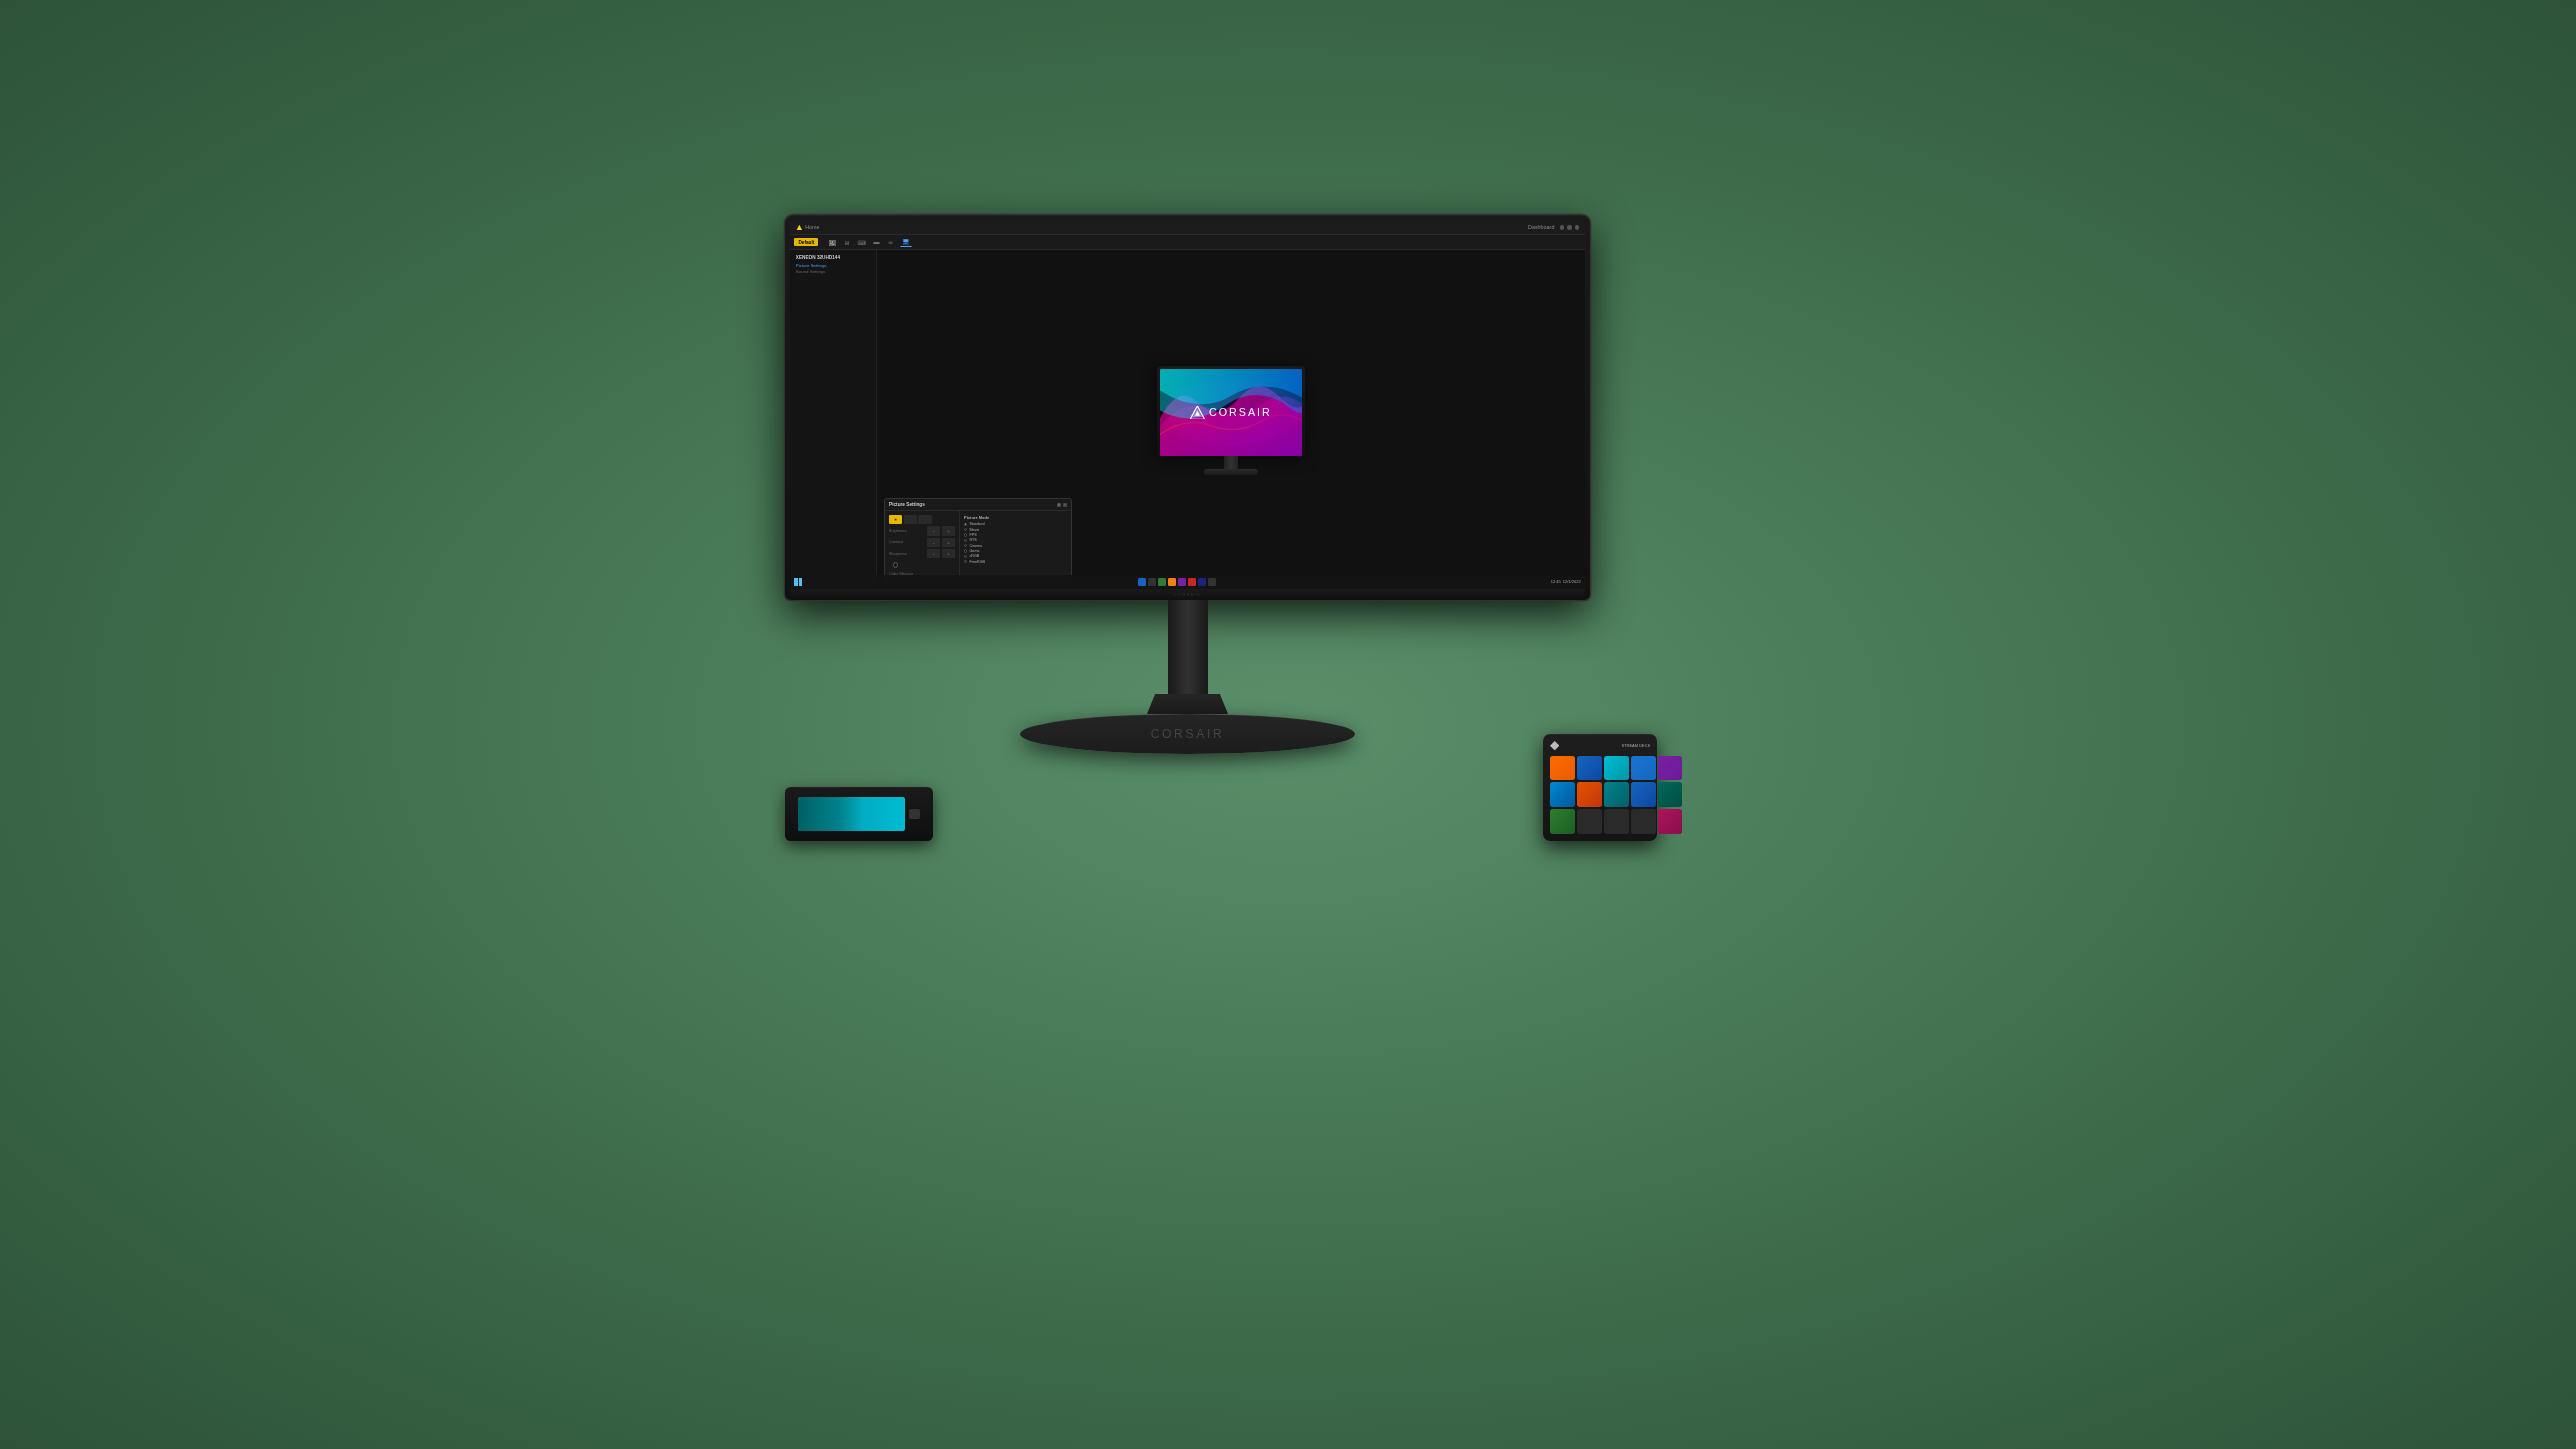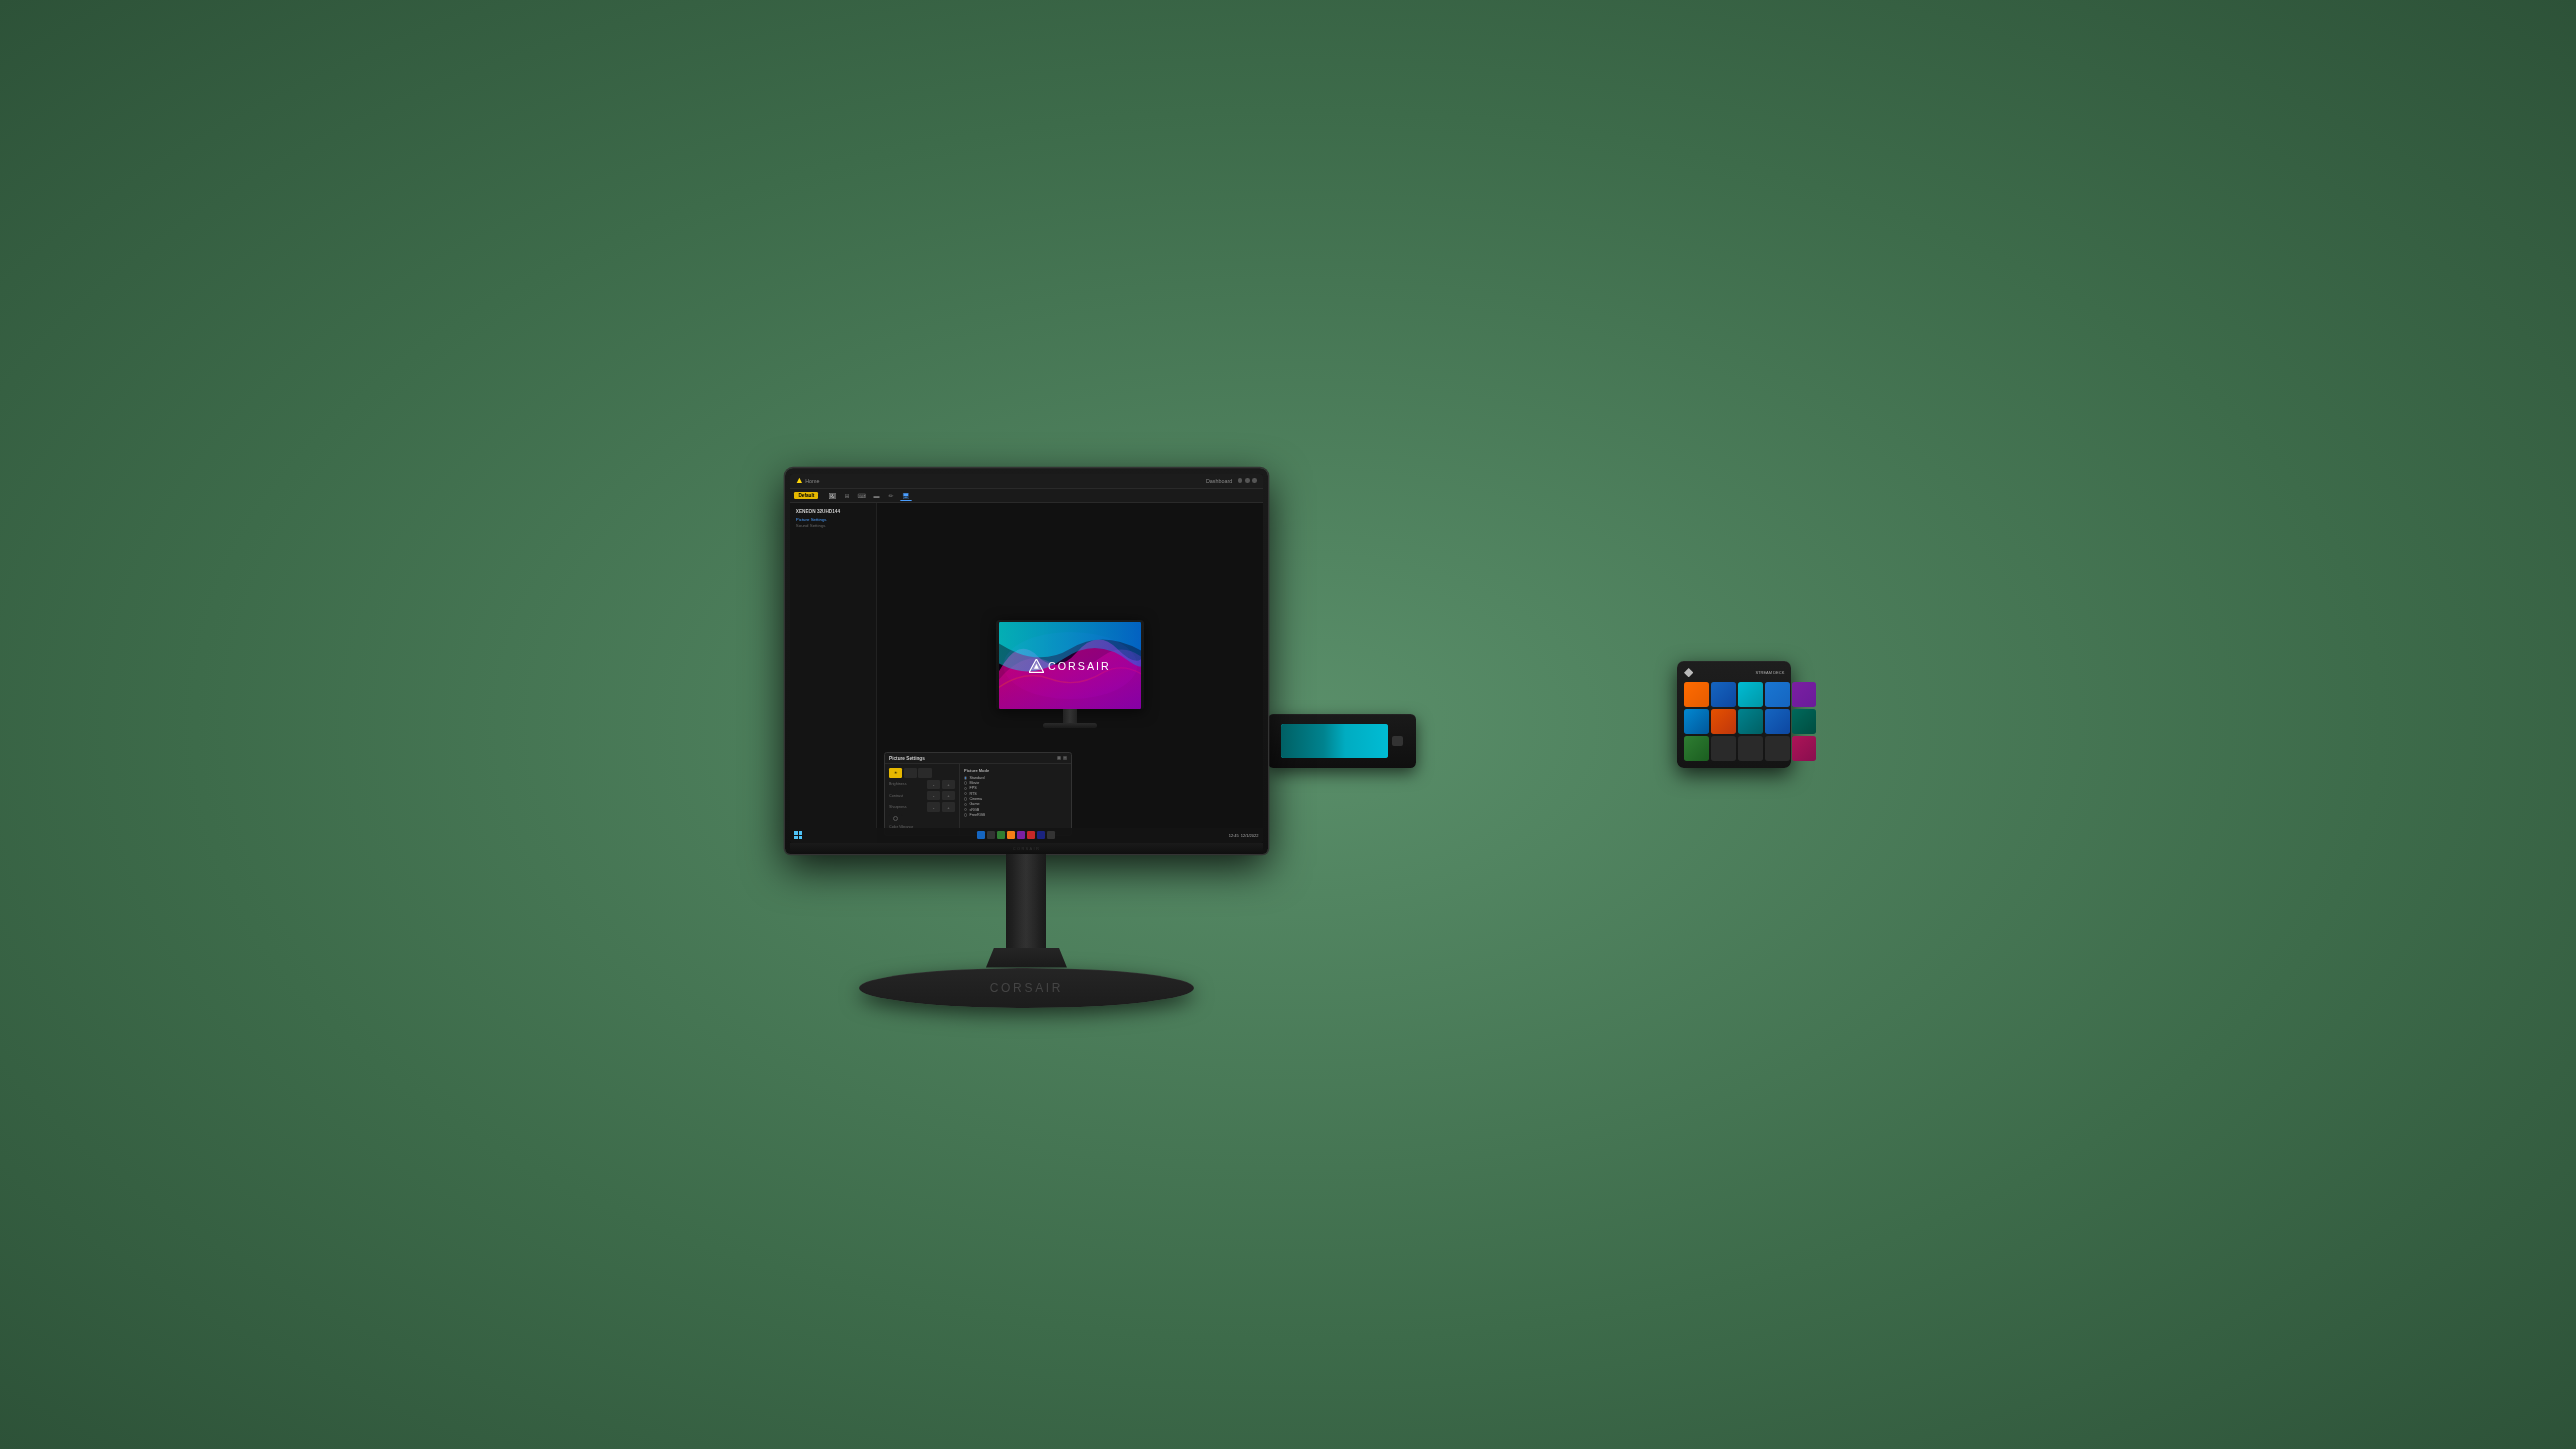--- a/index.html
+++ b/index.html
@@ -14,22 +14,22 @@
       justify-content: center;
       overflow: hidden;
       font-family: 'Segoe UI', Arial, sans-serif;
     }
 
     .scene {
       position: relative;
       width: 1006px;
       height: 1073px;
       display: flex;
-      flex-direction: row;
-      align-items: center;
+      flex-direction: column;
+      align-items: flex-start;
     }
 
     
     .monitor-container {
       position: relative;
       width: 805px;
       margin-top: 27px;
     }
 
     .monitor-bezel {

